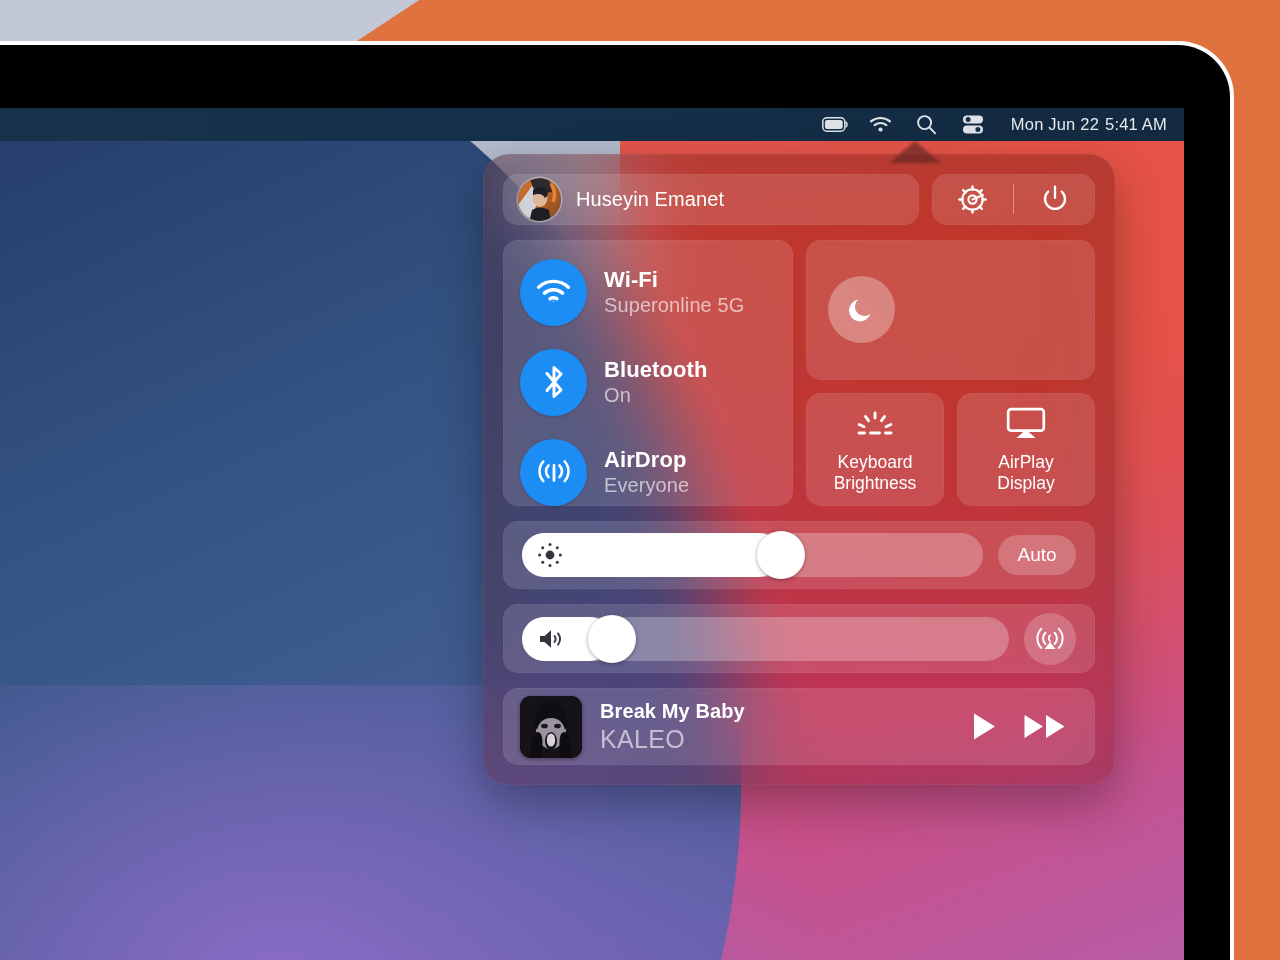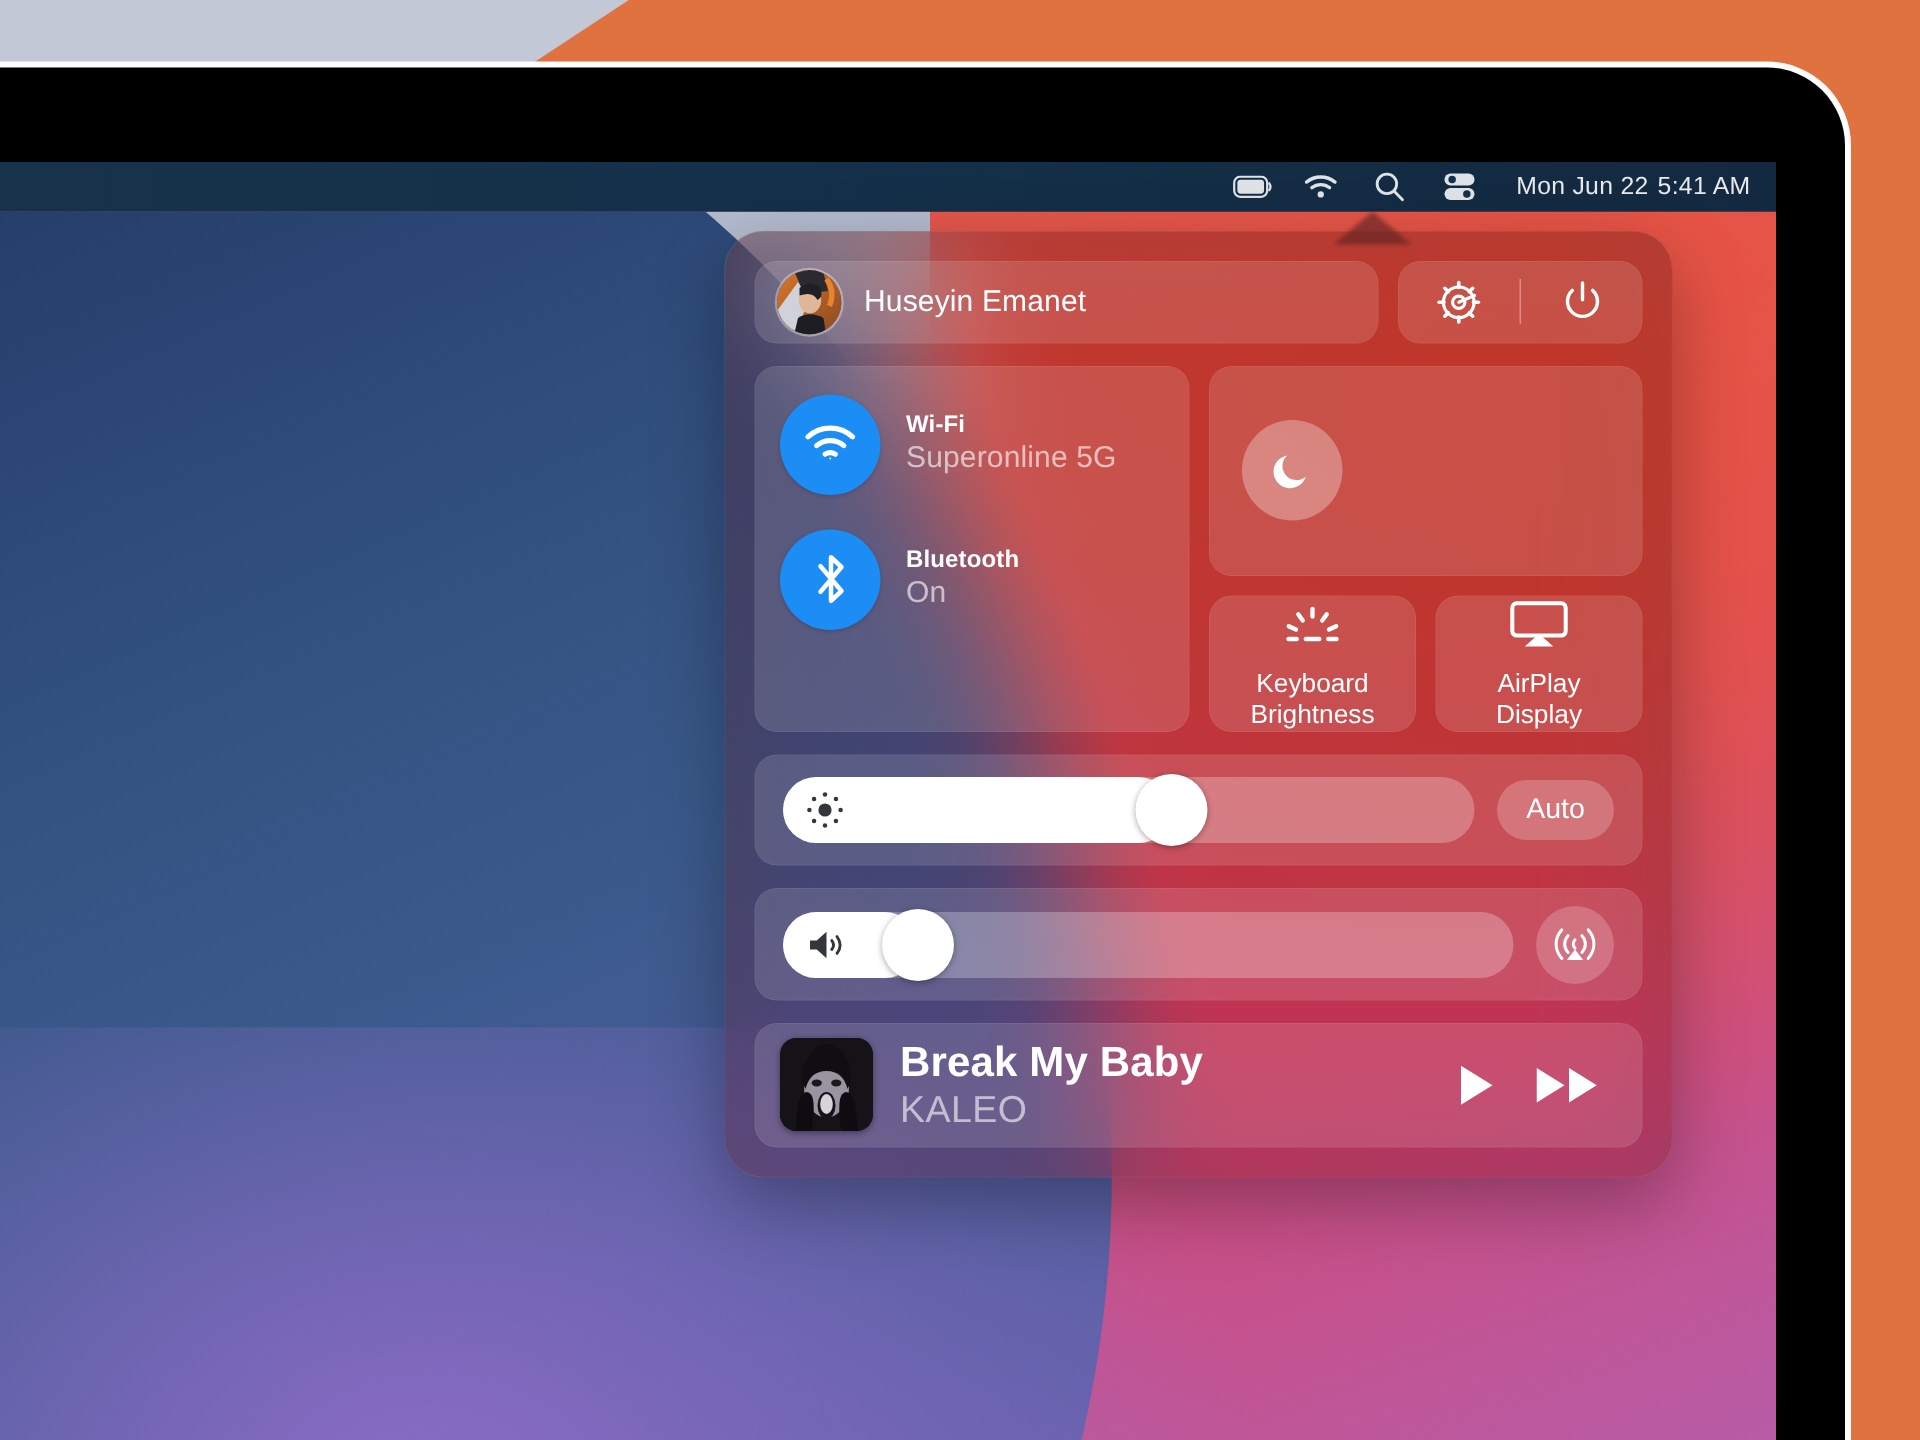--- a/index.html
+++ b/index.html
@@ -140,21 +140,21 @@
 
   .conn-tile { width:290px; padding:19px 0 0 17px; display:flex; flex-direction:column; gap:23px; }
   .conn-item { display:flex; align-items:center; gap:17px; }
   .conn-circle {
     width:67px; height:67px; border-radius:50%; flex:none;
     background:#1b8df5;
     display:flex; align-items:center; justify-content:center;
     box-shadow:0 1px 3px rgba(0,0,0,0.18);
   }
   .conn-txt { display:flex; flex-direction:column; gap:1px; }
-  .conn-title { color:#fff; font-size:16px; font-weight:bold; letter-spacing:0.1px; }
+  .conn-title { color:#fff; font-size:22px; font-weight:bold; letter-spacing:0.1px; }
   .conn-sub { color:rgba(255,255,255,0.62); font-size:20px; letter-spacing:0.1px; }
 
   .right-col { flex:1; display:flex; flex-direction:column; gap:13px; }
 
   .dnd-tile {
     height:140px; display:flex; align-items:center; gap:17px; padding-left:22px;
   }
   .dnd-circle {
     width:67px; height:67px; border-radius:50%; flex:none;
     background:rgba(255,255,255,0.30);
@@ -207,21 +207,21 @@
   }
 
   
   .np-tile { height:100px; display:flex; align-items:center; padding:0 22px 0 17px; gap:18px; }
   .np-art {
     width:62px; height:62px; border-radius:11px; flex:none; overflow:hidden;
     background:#15131a; box-shadow:0 1px 4px rgba(0,0,0,0.4);
   }
   .np-art svg { display:block; width:100%; height:100%; }
   .np-txt { flex:1; display:flex; flex-direction:column; gap:2px; }
-  .np-title { color:#fff; font-size:28px; font-weight:bold; letter-spacing:0.1px; }
+  .np-title { color:#fff; font-size:20px; font-weight:bold; letter-spacing:0.1px; }
   .np-artist { color:rgba(255,255,255,0.60); font-size:25px; letter-spacing:0.3px; }
   .np-ctrl { display:flex; align-items:center; gap:26px; color:#fff; padding-right:6px; }
   .np-btn { display:flex; align-items:center; justify-content:center; }
 </style>
 </head>
 <body>
 
 <div id="scene">
 
   <div class="backdrop">
@@ -364,20 +364,36 @@
                 <svg width="24" height="36" viewBox="0 0 24 36" fill="none" stroke="#fff" stroke-width="3" stroke-linejoin="round" stroke-linecap="round">
                   <path d="M5 9.5 L19 26 L12 32.5 V3.5 L19 10 L5 26.5"></path>
                 </svg>
               </div>
               <div class="conn-txt">
                 <div class="conn-title">Bluetooth</div>
                 <div class="conn-sub">On</div>
               </div>
             </div>
 
+            <div class="conn-item">
+              <div class="conn-circle">
+                <svg width="34" height="30" viewBox="0 0 34 30" fill="none" stroke="#fff" stroke-linecap="round">
+                  <path d="M17 10.5 V23.5" stroke-width="2.8"></path>
+                  <path d="M11.5 8.5 a8 8 0 0 0 0 11.5" stroke-width="2.6"></path>
+                  <path d="M22.5 8.5 a8 8 0 0 1 0 11.5" stroke-width="2.6"></path>
+                  <path d="M6.3 4.5 a14.5 14.5 0 0 0 0 19.5" stroke-width="2.6"></path>
+                  <path d="M27.7 4.5 a14.5 14.5 0 0 1 0 19.5" stroke-width="2.6"></path>
+                  <circle cx="17" cy="8.5" r="1.4" fill="#fff" stroke="none"></circle>
+                </svg>
+              </div>
+              <div class="conn-txt">
+                <div class="conn-title">AirDrop</div>
+                <div class="conn-sub">Everyone</div>
+              </div>
+            </div>
           </div>
 
           <div class="right-col">
 
             <div class="tile dnd-tile">
               <div class="dnd-circle">
                 <svg width="31" height="31" viewBox="0 0 31 31">
                   <path d="M24.5 19.8 A11 11 0 1 1 12.2 5.6 A9.2 9.2 0 0 0 24.5 19.8 Z" fill="#fff"></path>
                 </svg>
               </div>

